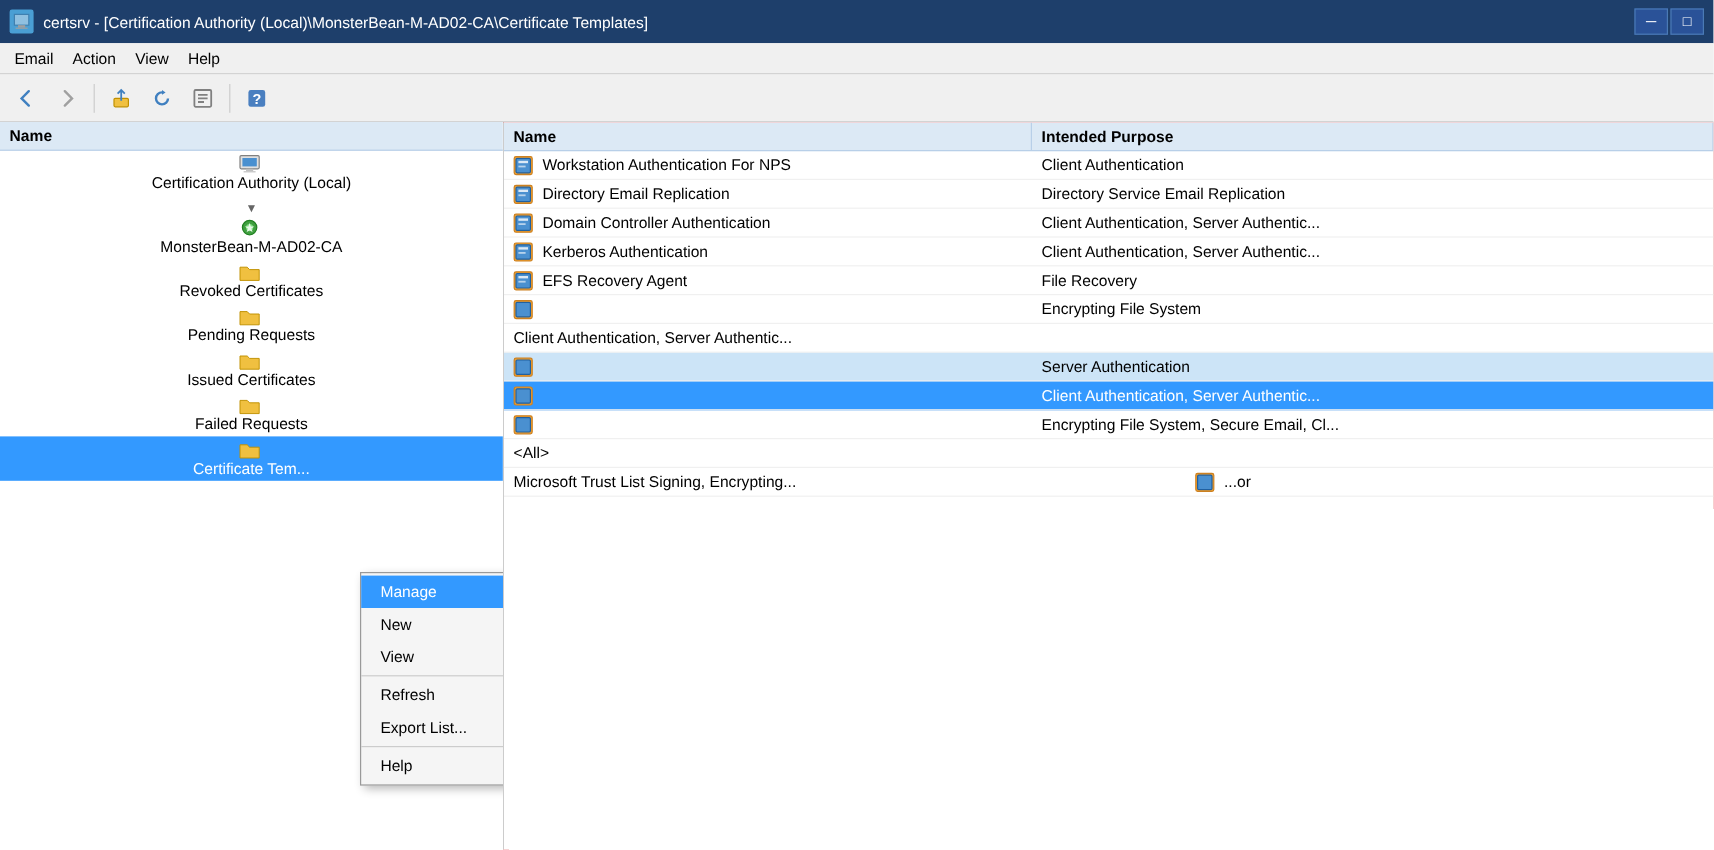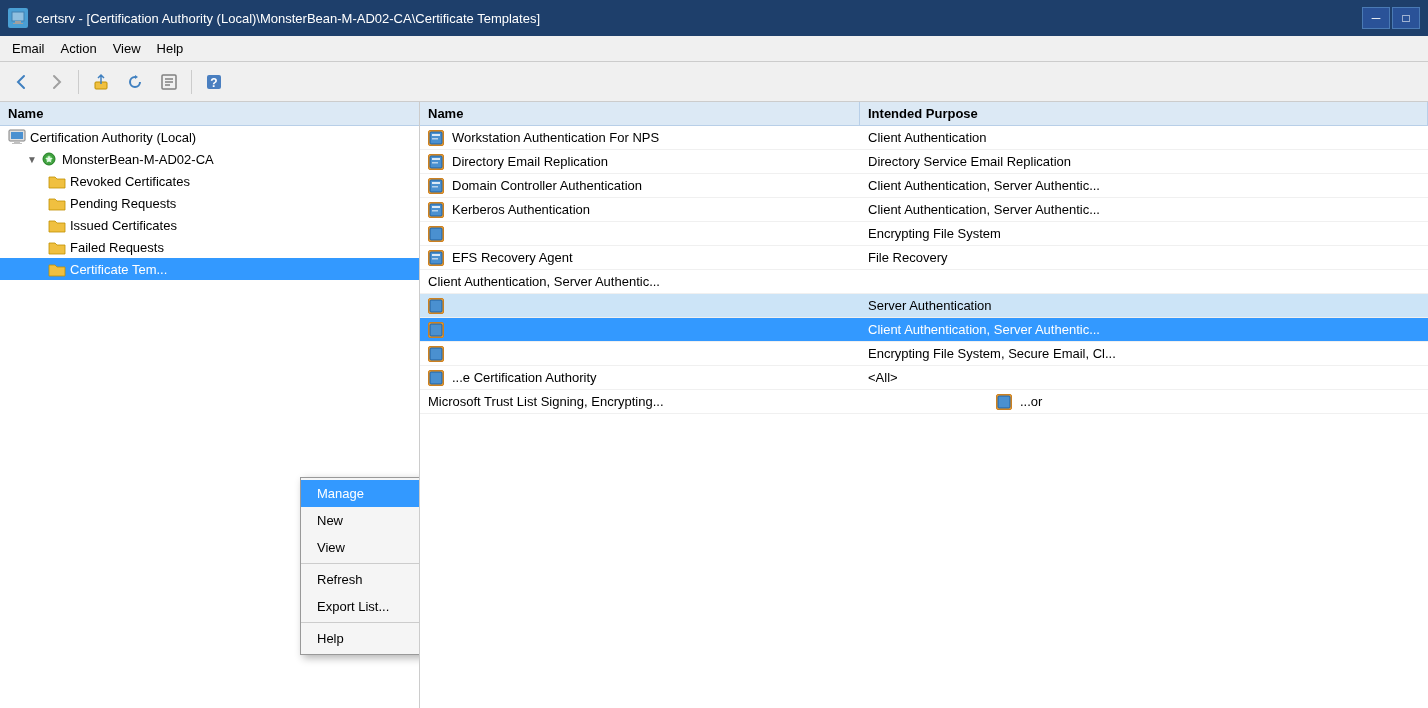--- a/index.html
+++ b/index.html
@@ -127,20 +127,21 @@
       color: #000;
     }
 
     
     .tree-item {
       display: flex;
       align-items: center;
       padding: 3px 4px;
       cursor: pointer;
       white-space: nowrap;
+      flex-direction: column;
     }
     .tree-item.selected { background: #3399ff; color: white; }
 
     .tree-indent { display: inline-block; }
     .tree-expand {
       width: 16px;
       height: 16px;
       display: inline-flex;
       align-items: center;
       justify-content: center;
@@ -483,41 +484,41 @@
         <span>Kerberos Authentication</span>
       </div>
       <div class="cell cell-purpose">Client Authentication, Server Authentic...</div>
     </div>
 
     <div class="data-row">
       <div class="cell cell-name">
         <span class="cert-icon">
           <svg width="14" height="14" viewBox="0 0 14 14">
               <rect x="1" y="1" width="12" height="12" rx="1" fill="#4a90d0" stroke="#2060a0"></rect>
-            </svg>
-        </span>
-      </div>
-      <div class="cell cell-purpose">Encrypting File System</div>
-    </div>
-
-    <div class="data-row">
-      <div class="cell cell-name">
-        <span class="cert-icon">
-          <svg width="14" height="14" viewBox="0 0 14 14">
-              <rect x="1" y="1" width="12" height="12" rx="1" fill="#4a90d0" stroke="#2060a0"></rect>
               <rect x="3" y="3" width="8" height="2" fill="white" opacity="0.8"></rect>
               <rect x="3" y="7" width="6" height="1.5" fill="white" opacity="0.6"></rect>
             </svg>
         </span>
         <span>EFS Recovery Agent</span>
       </div>
       <div class="cell cell-purpose">File Recovery</div>
     </div>
 
     <div class="data-row">
+      <div class="cell cell-name">
+        <span class="cert-icon">
+          <svg width="14" height="14" viewBox="0 0 14 14">
+              <rect x="1" y="1" width="12" height="12" rx="1" fill="#4a90d0" stroke="#2060a0"></rect>
+            </svg>
+        </span>
+      </div>
+      <div class="cell cell-purpose">Encrypting File System</div>
+    </div>
+
+    <div class="data-row">
       <div class="cell cell-purpose">Client Authentication, Server Authentic...</div>
     </div>
 
     <div class="data-row highlighted">
       <div class="cell cell-name">
         <span class="cert-icon">
           <svg width="14" height="14" viewBox="0 0 14 14">
               <rect x="1" y="1" width="12" height="12" rx="1" fill="#4a90d0" stroke="#2060a0"></rect>
             </svg>
         </span>
@@ -541,28 +542,20 @@
         <span class="cert-icon">
           <svg width="14" height="14" viewBox="0 0 14 14">
               <rect x="1" y="1" width="12" height="12" rx="1" fill="#4a90d0" stroke="#2060a0"></rect>
             </svg>
         </span>
       </div>
       <div class="cell cell-purpose">Encrypting File System, Secure Email, Cl...</div>
     </div>
 
     <div class="data-row">
-      <div class="cell cell-name">
-        <span class="cert-icon">
-          <svg width="14" height="14" viewBox="0 0 14 14">
-              <rect x="1" y="1" width="12" height="12" rx="1" fill="#4a90d0" stroke="#2060a0"></rect>
-            </svg>
-        </span>
-        <span>...e Certification Authority</span>
-      </div>
       <div class="cell cell-purpose">&lt;All&gt;</div>
     </div>
 
     <div class="data-row">
       <div class="cell cell-purpose">Microsoft Trust List Signing, Encrypting...</div>
       <div class="cell cell-name">
         <span class="cert-icon">
           <svg width="14" height="14" viewBox="0 0 14 14">
               <rect x="1" y="1" width="12" height="12" rx="1" fill="#4a90d0" stroke="#2060a0"></rect>
             </svg>

